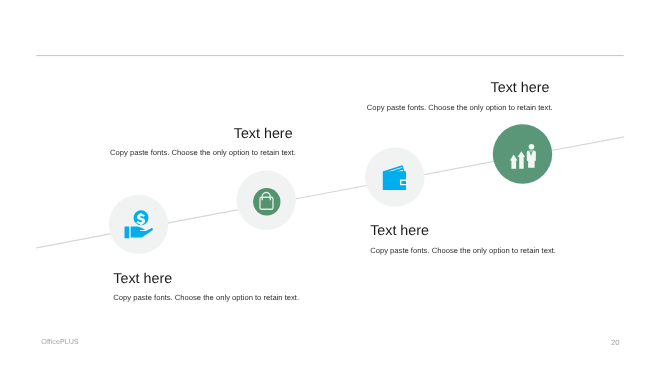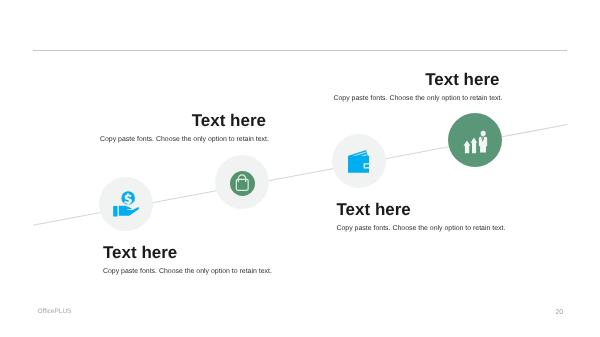--- a/index.html
+++ b/index.html
@@ -12,21 +12,21 @@
   .diag-svg{position:absolute;left:0;top:0;width:600px;height:337px;}
 
   .node{position:absolute;width:54px;height:54px;border-radius:50%;}
   .node.light{background:#f1f2f2;}
   .node.green{background:#5a9678;}
   .node .glyph{position:absolute;left:0;top:0;width:54px;height:54px;}
 
   .inner-green{position:absolute;width:25px;height:25px;border-radius:50%;background:#55926f;left:14.8px;top:16px;}
 
   .tblock{position:absolute;}
-  .tblock .title{font-size:17px;font-weight:bold;color:#1b1b1b;letter-spacing:0px;line-height:12px;}
+  .tblock .title{font-size:13px;font-weight:normal;color:#1b1b1b;letter-spacing:0px;line-height:12px;}
   .tblock .body{font-size:6.95px;color:#2f2f2f;line-height:9px;margin-top:8px;white-space:nowrap;}
   .ta-left .title{text-align:left;}
   .ta-right .title{text-align:right;}
 
   .footer-left{position:absolute;left:37.6px;top:308.3px;font-size:6.5px;color:#a5a6a7;letter-spacing:0px;}
   .footer-right{position:absolute;left:555.4px;top:308.5px;font-size:7.0px;color:#a0a1a2;}
 </style>
 </head>
 <body>
 

